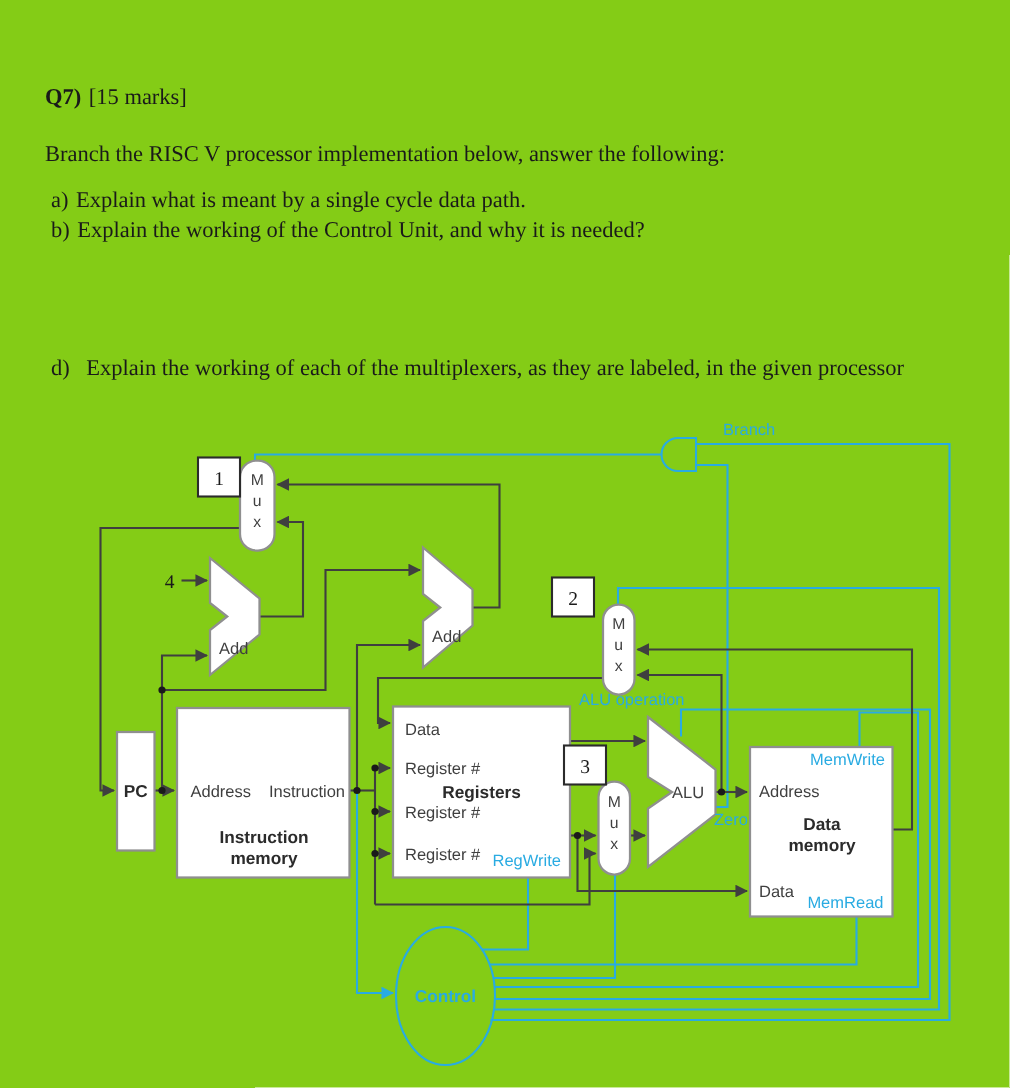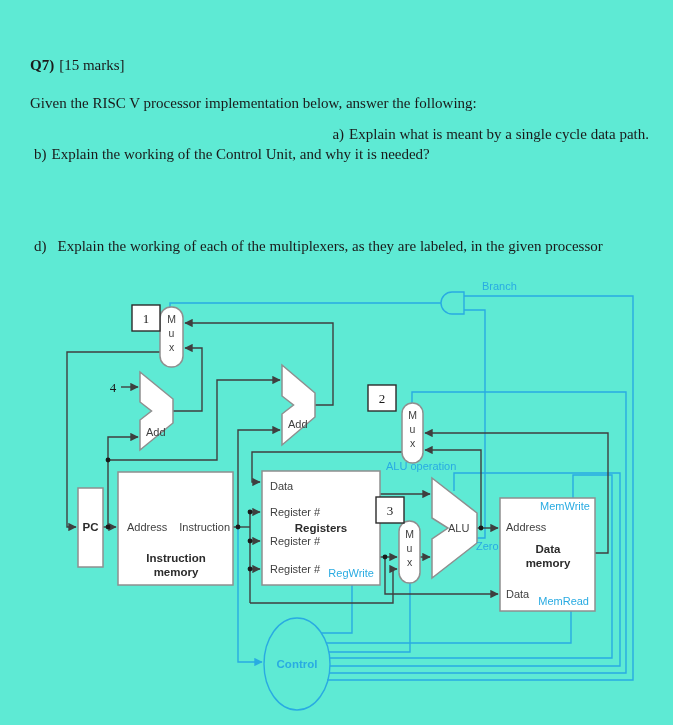--- a/index.html
+++ b/index.html
@@ -1,16 +1,16 @@
 <!DOCTYPE html>
 <html><head>
 <meta charset="utf-8">
 <style>
   html,body{margin:0;padding:0;background:#ffffff;}
-  .page{position:relative;width:673px;height:725px;background:#5eead4;overflow:hidden;
+  .page{position:relative;width:673px;height:725px;background:#84cc16;overflow:hidden;
         font-family:"Liberation Serif", serif;color:#1a1a1a;}
   .qtext{position:absolute;font-size:15px;line-height:1.32;}
   .qlabel{margin-right:5px;}
   .qlabel.wide{margin-right:11px;}
   .bold{font-weight:bold;}
   svg{position:absolute;left:0;top:0;}
   svg text{font-family:"Liberation Sans", sans-serif;}
   .port{font-size:11px;fill:#3f3f3f;}
   .title{font-size:11.5px;font-weight:bold;fill:#2b2b2b;}
   .sig{font-size:11px;fill:#29abe2;}
@@ -22,23 +22,23 @@
   .blk{stroke:#8f8f8f;stroke-width:1.5;fill:#ffffff;}
   .numbox{stroke:#2b2b2b;stroke-width:1.4;fill:#ffffff;}
 </style>
 </head>
 <body>
 
 <div class="page">
 
   <p class="qtext" style="left:30px;top:41px;"><span class="bold qlabel">Q7)</span><span>[15 marks]</span></p>
 
-  <p class="qtext" style="left:30px;top:79px;width:620px;">Given the RISC V processor implementation below, answer the following:</p>
+  <p class="qtext" style="left:30px;top:79px;width:620px;">Branch the RISC V processor implementation below, answer the following:</p>
 
-  <p class="qtext" style="left:34px;top:110px;width:615px;text-align:right;"><span class="qlabel">a)</span><span>Explain what is meant by a single cycle data path.</span></p>
+  <p class="qtext" style="left:34px;top:110px;width:615px;"><span class="qlabel">a)</span><span>Explain what is meant by a single cycle data path.</span></p>
 
   <p class="qtext" style="left:34px;top:130px;width:615px;"><span class="qlabel">b)</span><span>Explain the working of the Control Unit, and why it is needed?</span></p>
 
 
   <p class="qtext" style="left:34px;top:222px;width:615px;"><span class="qlabel wide">d)</span><span>Explain the working of each of the multiplexers, as they are labeled, in the given processor</span></p>
 
   <svg width="673" height="725" viewBox="0 0 673 725">
     <defs>
       <marker id="ad" viewBox="0 0 6 6" refX="5.5" refY="3" markerWidth="6" markerHeight="6" orient="auto-start-reverse">
         <path d="M0,0 L6,3 L0,6 Z" fill="#3f3f3f"></path>

